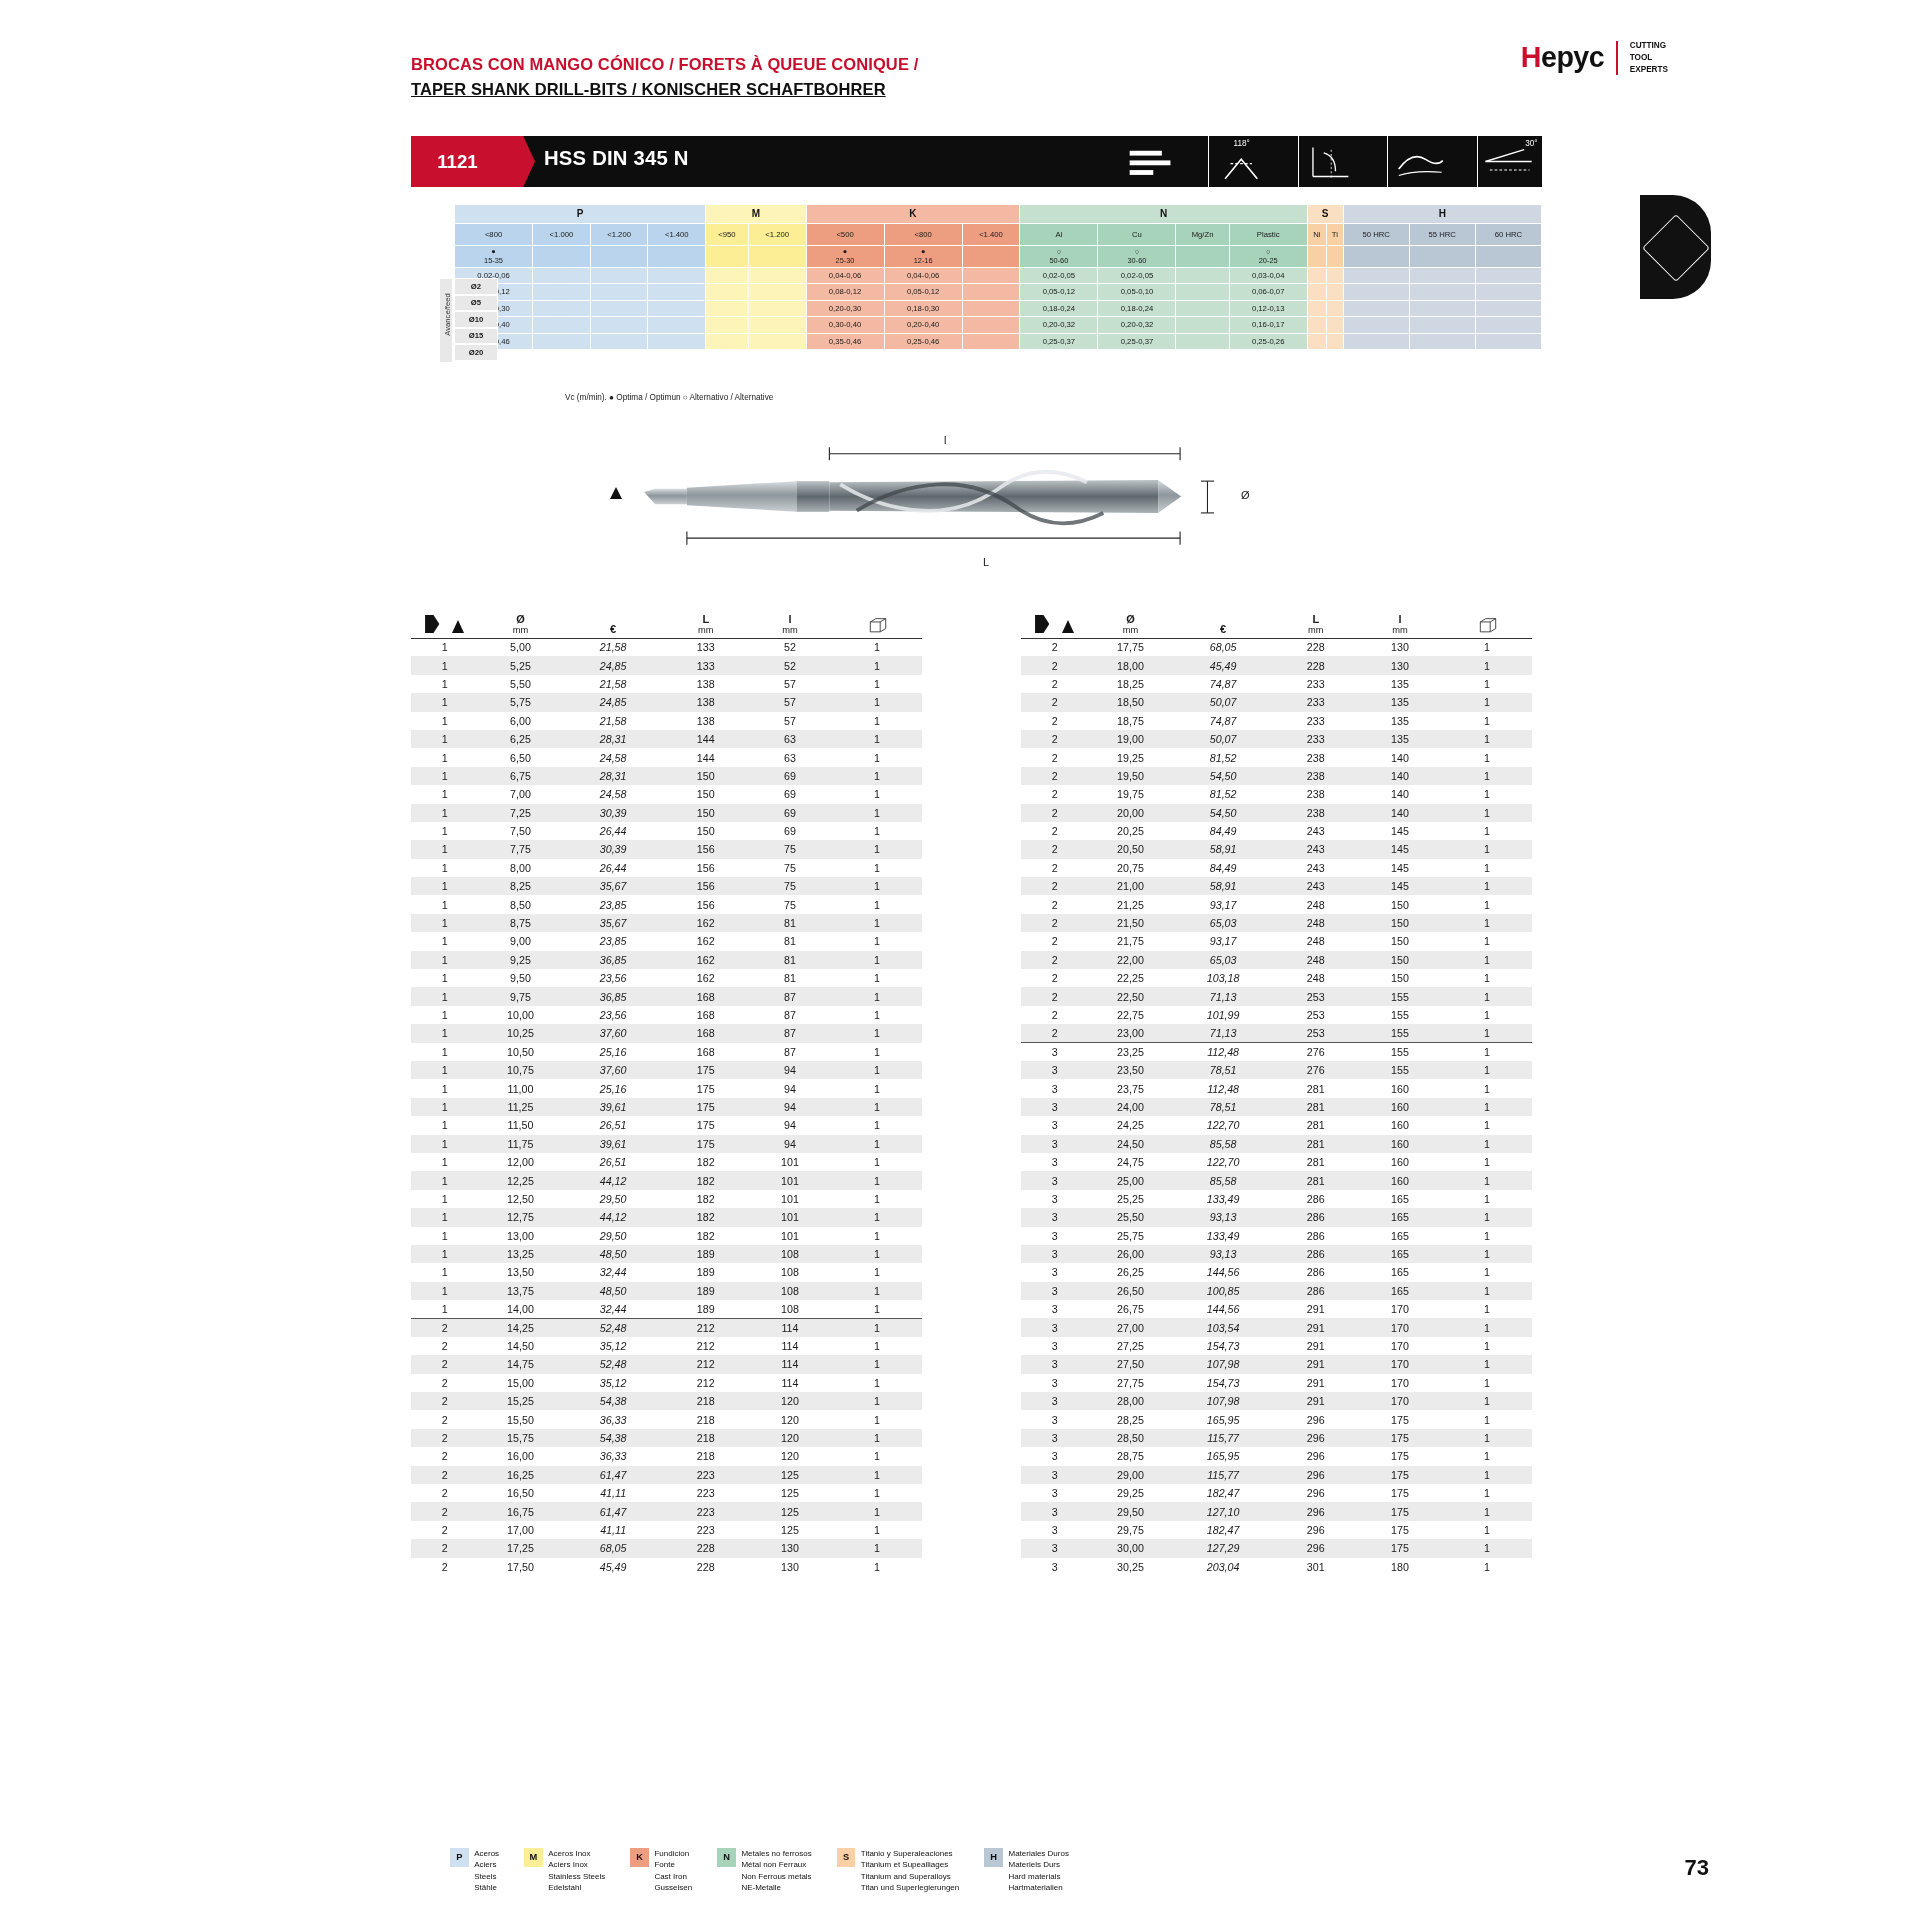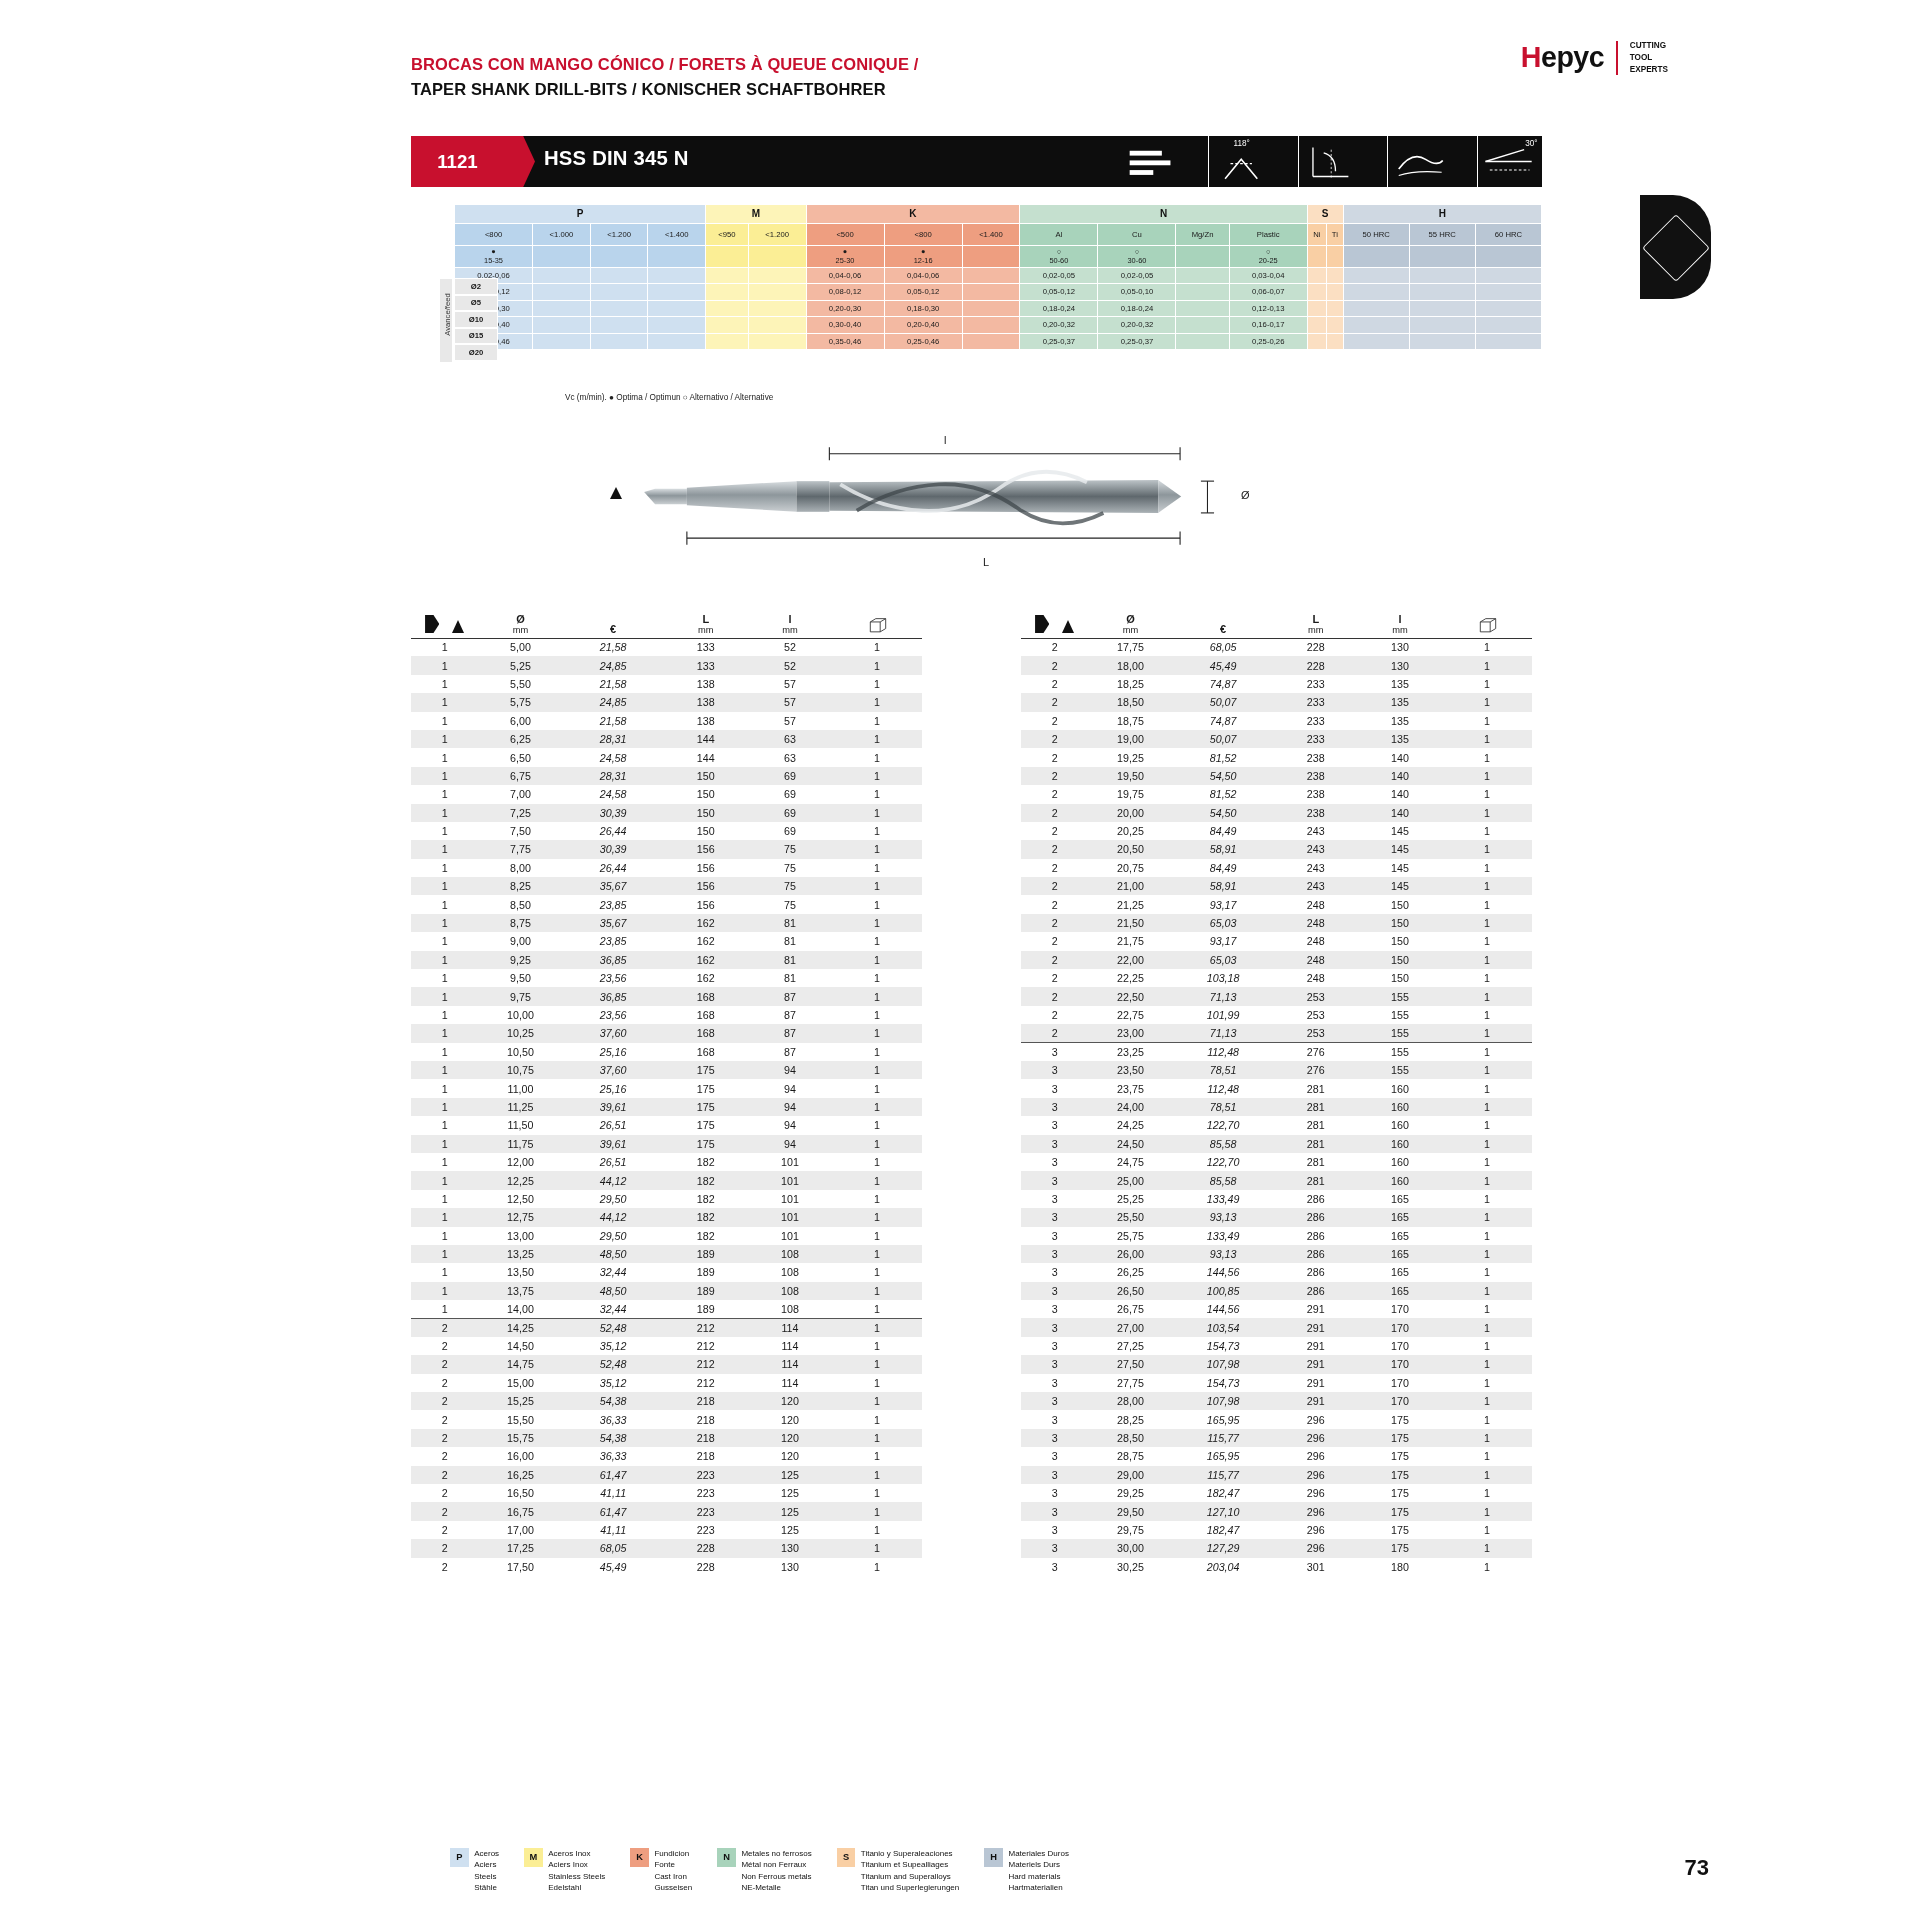--- a/index.html
+++ b/index.html
@@ -12,21 +12,21 @@
     position: relative;
   }
   .page { position: relative; width: 1926px; height: 1926px; }
 
   
   .hdr-title {
     position: absolute; left: 411px; top: 52px;
     font-size: 16.5px; font-weight: bold; letter-spacing: 0.1px;
     color: #c8102e; line-height: 1.5;
   }
-  .hdr-title .l2 { color: #111; }
+  .hdr-title .l2 { color: #111; text-decoration: underline; }
 
   .logo { position: absolute; right: 258px; top: 40px; display: flex; align-items: center; gap: 12px;}
   .logo-word { font-size: 28.6px; font-weight: bold; color:#111; letter-spacing:-0.5px; }
   .logo-word .k { color: #c8102e; }
   .logo-bar { width: 1.6px; height: 34px; background: #c8102e; }
   .logo-sub { font-size: 8.2px; line-height: 1.45; font-weight: bold; color: #111; }
 
   
   .band { position: absolute; left: 411px; top: 136px; width: 1131px; height: 51px; background:#0d0d0d; }
   .band-num {

